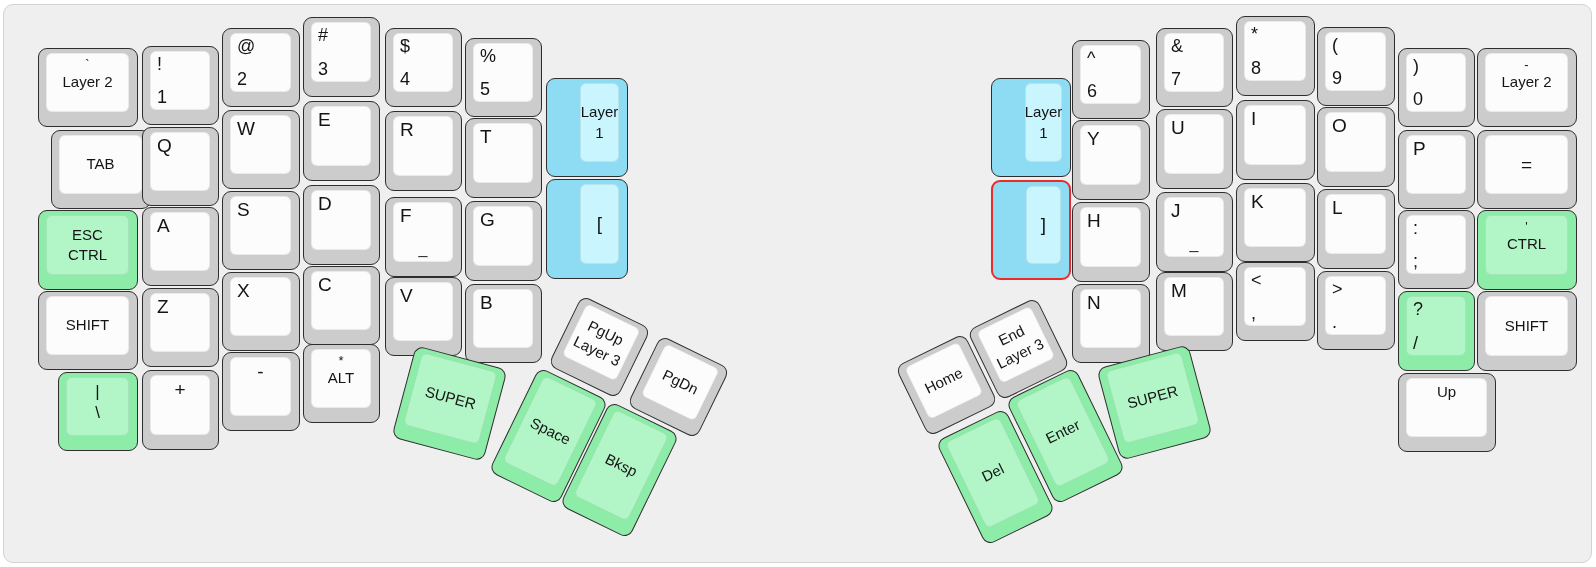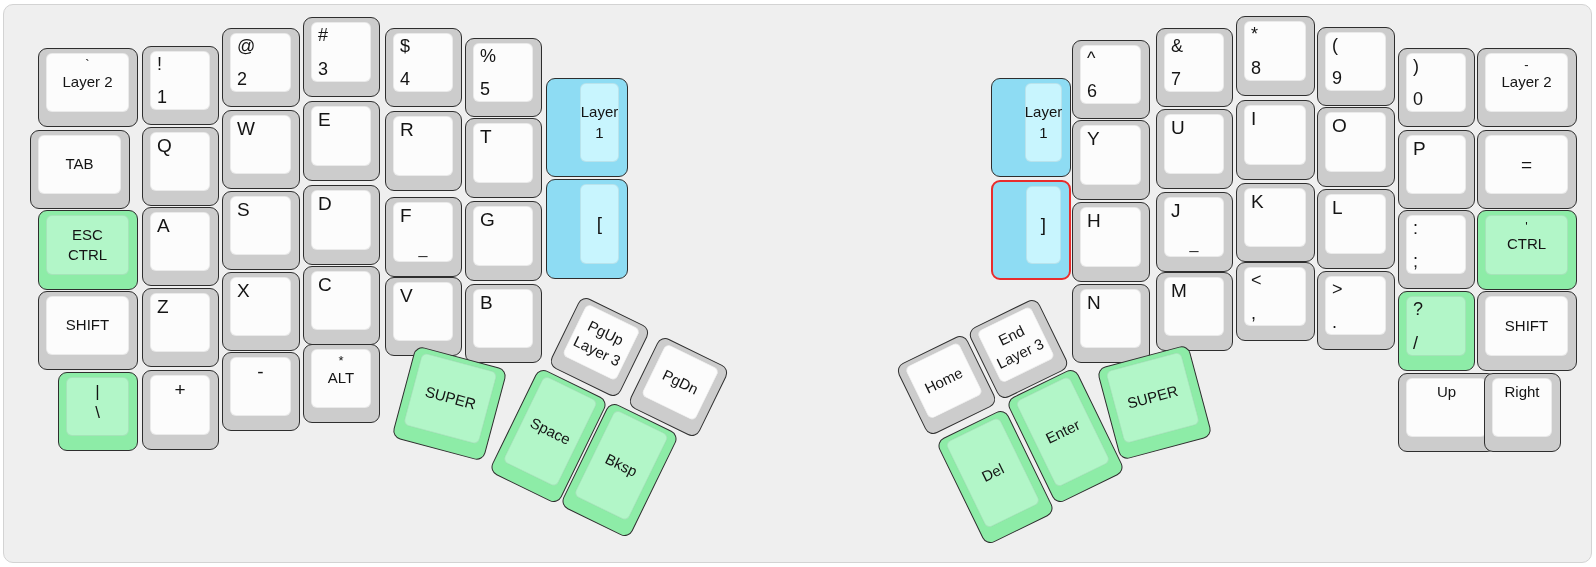--- a/index.html
+++ b/index.html
@@ -35,21 +35,21 @@
 <body>
 
 <div id="stage">
   <div id="case"></div>
 <div class="key c-gray s-stack" style="left: 38px; top: 48px; width: 100px; height: 79px;">
       <div class="cap">
         <span class="ln ln0">`</span>
         <span class="ln ln1">Layer 2</span>
       </div>
     </div>
-    <div class="key c-gray s-center" style="left: 30px; top: 130px; width: 100px; height: 79px;">
+    <div class="key c-gray s-center" style="left: 51px; top: 130px; width: 100px; height: 79px;">
       <div class="cap">
         <span class="ln ln0">TAB</span>
       </div>
     </div>
     <div class="key c-green s-center" style="left: 38px; top: 210px; width: 100px; height: 80px;">
       <div class="cap">
         <span class="ln ln0">ESC</span>
         <span class="ln ln1">CTRL</span>
       </div>
     </div>
@@ -360,25 +360,20 @@
     </div>
     <div class="key c-green s-stack" style="left: 1477px; top: 210px; width: 100px; height: 80px;">
       <div class="cap">
         <span class="ln ln0">'</span>
         <span class="ln ln1">CTRL</span>
       </div>
     </div>
     <div class="key c-gray s-center" style="left: 1477px; top: 291px; width: 100px; height: 80px;">
       <div class="cap">
         <span class="ln ln0">SHIFT</span>
-      </div>
-    </div>
-    <div class="key c-gray s-top" style="left: 1484px; top: 373px; width: 77px; height: 79px;">
-      <div class="cap">
-        <span class="ln ln0">Right</span>
       </div>
     </div>
     <div class="key c-gray s-center" style="left: 908px; top: 346px; width: 77px; height: 78px; transform: rotate(-26deg);">
       <div class="cap">
         <span class="ln ln0">Home</span>
       </div>
     </div>
     <div class="key c-gray s-center" style="left: 980px; top: 310px; width: 77px; height: 78px; transform: rotate(-26deg);">
       <div class="cap">
         <span class="ln ln0">End</span>

